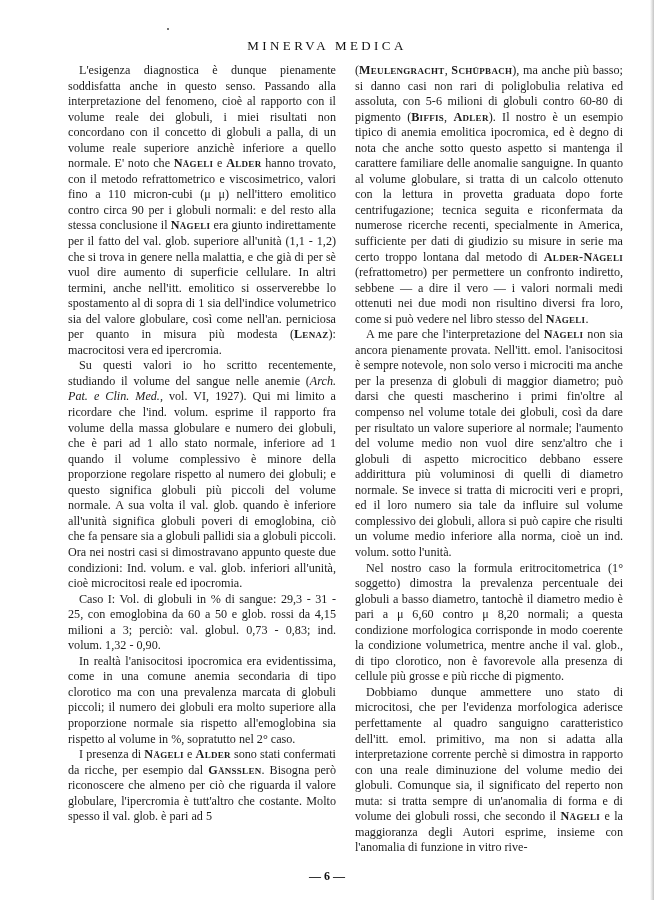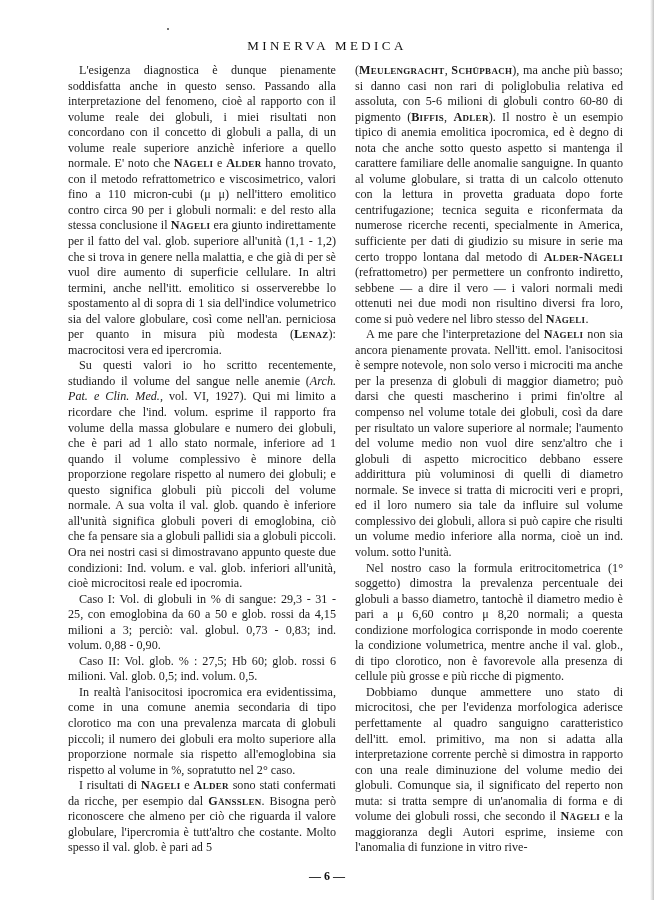--- a/index.html
+++ b/index.html
@@ -26,24 +26,23 @@
 <body>
 
 <div class="edge"></div>
 <div class="dot"></div>
 
 <div class="header">MINERVA MEDICA</div>
 
 <div class="col left">
   <p><span>L'esigenza diagnostica è dunque pienamente soddisfatta anche in questo senso. Passando alla interpretazione del fenomeno, cioè al rapporto con il volume reale dei globuli, i miei risultati non concordano con il concetto di globuli a palla, di un volume reale superiore anzichè inferiore a quello normale. E' noto che </span><span class="sc">Nägeli</span><span> e </span><span class="sc">Alder</span><span> hanno trovato, con il metodo refrattometrico e viscosimetrico, valori fino a 110 micron-cubi (μ μ) nell'ittero emolitico contro circa 90 per i globuli normali: e del resto alla stessa conclusione il </span><span class="sc">Nägeli</span><span> era giunto indirettamente per il fatto del val. glob. superiore all'unità (1,1 - 1,2) che si trova in genere nella malattia, e che già di per sè vuol dire aumento di superficie cellulare. In altri termini, anche nell'itt. emolitico si osserverebbe lo spostamento al di sopra di 1 sia dell'indice volumetrico sia del valore globulare, così come nell'an. perniciosa per quanto in misura più modesta (</span><span class="sc">Lenaz</span><span>): macrocitosi vera ed ipercromia.</span></p>
   <p><span>Su questi valori io ho scritto recentemente, studiando il volume del sangue nelle anemie (</span><span class="it">Arch. Pat. e Clin. Med.</span><span>, vol. VI, 1927). Qui mi limito a ricordare che l'ind. volum. esprime il rapporto fra volume della massa globulare e numero dei globuli, che è pari ad 1 allo stato normale, inferiore ad 1 quando il volume complessivo è minore della proporzione regolare rispetto al numero dei globuli; e questo significa globuli più piccoli del volume normale. A sua volta il val. glob. quando è inferiore all'unità significa globuli poveri di emoglobina, ciò che fa pensare sia a globuli pallidi sia a globuli piccoli. Ora nei nostri casi si dimostravano appunto queste due condizioni: Ind. volum. e val. glob. inferiori all'unità, cioè microcitosi reale ed ipocromia.</span></p>
-  <p>Caso I: Vol. di globuli in % di sangue: 29,3 - 31 - 25, con emoglobina da 60 a 50 e glob. rossi da 4,15 milioni a 3; perciò: val. globul. 0,73 - 0,83; ind. volum. 0,88 - 0,90.</p>
-  <p>Caso II: Vol. glob. % : 27,5; Hb 60; glob. rossi 6 milioni. Val. glob. 0,5; ind. volum. 0,5.</p>
+  <p>Caso I: Vol. di globuli in % di sangue: 29,3 - 31 - 25, con emoglobina da 60 a 50 e glob. rossi da 4,15 milioni a 3; perciò: val. globul. 0,73 - 0,83; ind. volum. 1,32 - 0,90.</p>
   <p>In realtà l'anisocitosi ipocromica era evidentissima, come in una comune anemia secondaria di tipo clorotico ma con una prevalenza marcata di globuli piccoli; il numero dei globuli era molto superiore alla proporzione normale sia rispetto all'emoglobina sia rispetto al volume in %, sopratutto nel 2° caso.</p>
-  <p><span>I risultati di </span><span class="sc">Nägeli</span><span> e </span><span class="sc">Alder</span><span> sono stati confermati da ricche, per esempio dal </span><span class="sc">Gänsslen</span><span>. Bisogna però riconoscere che almeno per ciò che riguarda il valore globulare, l'ipercromia è tutt'altro che costante. Molto spesso il val. glob. è pari ad 5</span></p>
+  <p><span>I presenza di </span><span class="sc">Nägeli</span><span> e </span><span class="sc">Alder</span><span> sono stati confermati da ricche, per esempio dal </span><span class="sc">Gänsslen</span><span>. Bisogna però riconoscere che almeno per ciò che riguarda il valore globulare, l'ipercromia è tutt'altro che costante. Molto spesso il val. glob. è pari ad 5</span></p>
 </div>
 
 <div class="col right">
   <p class="noindent"><span>(</span><span class="sc">Meulengracht</span><span>, </span><span class="sc">Schüpbach</span><span>), ma anche più basso; si danno casi non rari di poliglobulia relativa ed assoluta, con 5-6 milioni di globuli contro 60-80 di pigmento (</span><span class="sc">Biffis</span><span>, </span><span class="sc">Adler</span><span>). Il nostro è un esempio tipico di anemia emolitica ipocromica, ed è degno di nota che anche sotto questo aspetto si mantenga il carattere familiare delle anomalie sanguigne. In quanto al volume globulare, si tratta di un calcolo ottenuto con la lettura in provetta graduata dopo forte centrifugazione; tecnica seguita e riconfermata da numerose ricerche recenti, specialmente in America, sufficiente per dati di giudizio su misure in serie ma certo troppo lontana dal metodo di </span><span class="sc">Alder-Nägeli</span><span> (refrattometro) per permettere un confronto indiretto, sebbene — a dire il vero — i valori normali medi ottenuti nei due modi non risultino diversi fra loro, come si può vedere nel libro stesso del </span><span class="sc">Nägeli</span><span>.</span></p>
   <p><span>A me pare che l'interpretazione del </span><span class="sc">Nägeli</span><span> non sia ancora pienamente provata. Nell'itt. emol. l'anisocitosi è sempre notevole, non solo verso i microciti ma anche per la presenza di globuli di maggior diametro; può darsi che questi mascherino i primi fin'oltre al compenso nel volume totale dei globuli, così da dare per risultato un valore superiore al normale; l'aumento del volume medio non vuol dire senz'altro che i globuli di aspetto microcitico debbano essere addirittura più voluminosi di quelli di diametro normale. Se invece si tratta di microciti veri e propri, ed il loro numero sia tale da influire sul volume complessivo dei globuli, allora si può capire che risulti un volume medio inferiore alla norma, cioè un ind. volum. sotto l'unità.</span></p>
   <p>Nel nostro caso la formula eritrocitometrica (1° soggetto) dimostra la prevalenza percentuale dei globuli a basso diametro, tantochè il diametro medio è pari a μ 6,60 contro μ 8,20 normali; a questa condizione morfologica corrisponde in modo coerente la condizione volumetrica, mentre anche il val. glob., di tipo clorotico, non è favorevole alla presenza di cellule più grosse e più ricche di pigmento.</p>
   <p><span>Dobbiamo dunque ammettere uno stato di microcitosi, che per l'evidenza morfologica aderisce perfettamente al quadro sanguigno caratteristico dell'itt. emol. primitivo, ma non si adatta alla interpretazione corrente perchè si dimostra in rapporto con una reale diminuzione del volume medio dei globuli. Comunque sia, il significato del reperto non muta: si tratta sempre di un'anomalia di forma e di volume dei globuli rossi, che secondo il </span><span class="sc">Nägeli</span><span> e la maggioranza degli Autori esprime, insieme con l'anomalia di funzione in vitro rive-</span></p>
 </div>
 
 <div class="footer">— 6 —</div>

